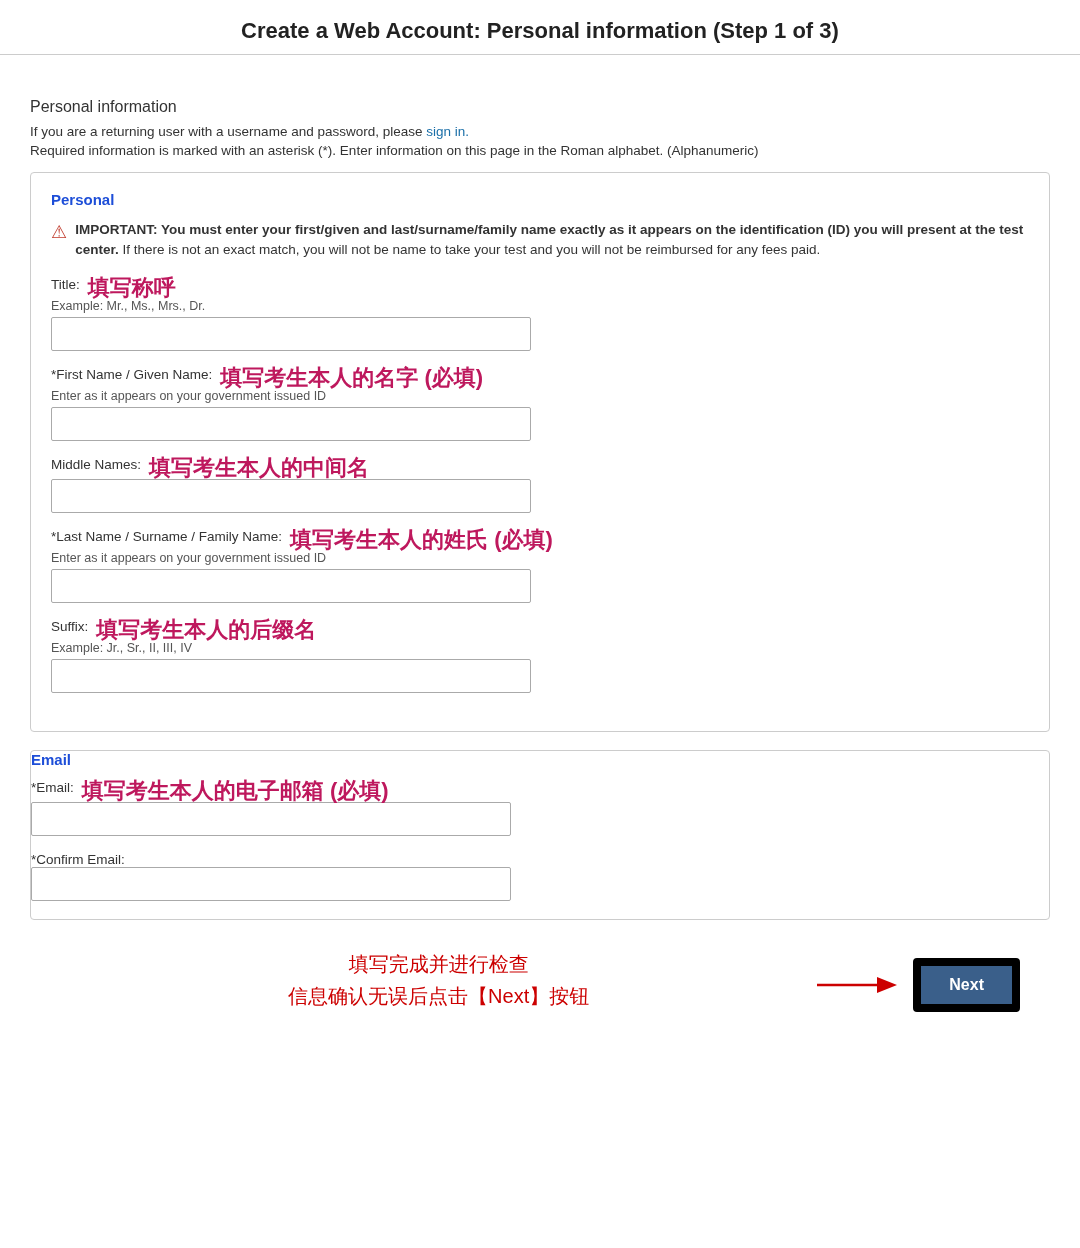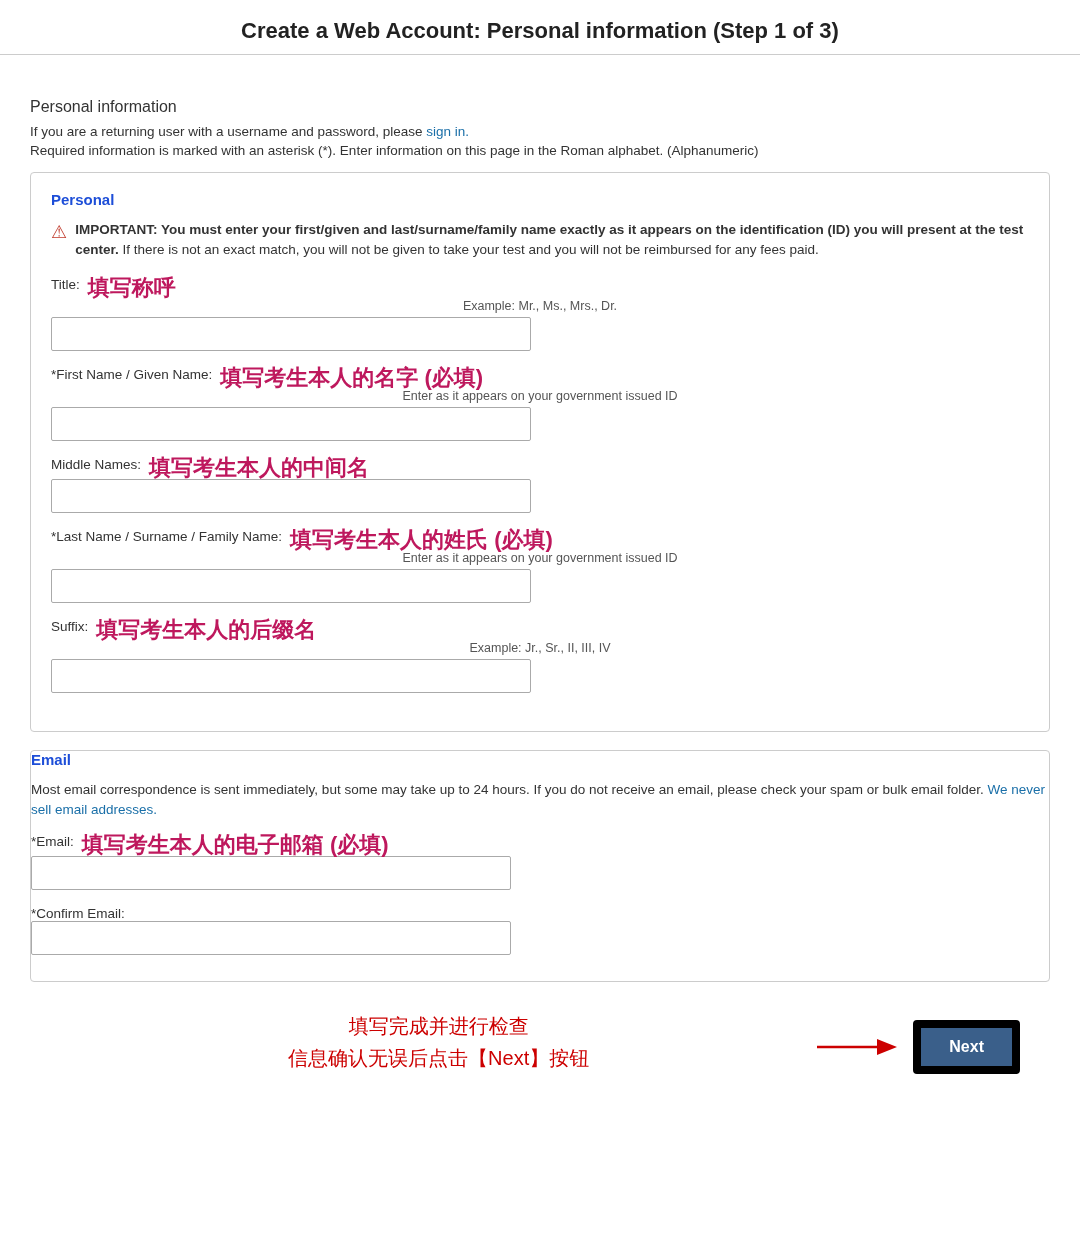--- a/index.html
+++ b/index.html
@@ -85,21 +85,20 @@
     }
 
     .form-group {
       margin-bottom: 16px;
     }
 
     .form-group .sub-label {
       font-size: 12.5px;
       color: #555;
       margin-bottom: 4px;
-      text-align: center;
     }
 
     .form-group input[type="text"] {
       width: 480px;
       max-width: 100%;
       height: 34px;
       border: 1px solid #aaa;
       border-radius: 2px;
       padding: 4px 8px;
       font-size: 14px;
@@ -119,21 +118,21 @@
 
     .annotation-inline {
       color: #be185d;
       font-size: 22px;
       font-weight: bold;
       margin-left: 8px;
       line-height: 1;
     }
 
     .email-section {
-      padding: 0 0 10px;
+      padding: 0 0 2px;
     }
 
     .email-desc {
       font-size: 13.5px;
       color: #333;
       margin-bottom: 14px;
       line-height: 1.5;
     }
 
     .email-desc a {
@@ -194,21 +193,21 @@
     <span>If you are a returning user with a username and password, please </span><a href="#">sign in.</a>
   </p>
   <p class="intro-text">Required information is marked with an asterisk (*). Enter information on this page in the Roman alphabet. (Alphanumeric)</p>
 
   <div class="form-card">
     <div class="card-section-title">Personal</div>
 
     <div class="important-notice">
       <span class="warning-icon">⚠</span>
       <p>
-        <strong>IMPORTANT: You must enter your first/given and last/surname/family name exactly as it appears on the identification (ID) you will present at the test center.</strong><span> If there is not an exact match, you will not be given to take your test and you will not be reimbursed for any fees paid.</span>
+        <strong>IMPORTANT: You must enter your first/given and last/surname/family name exactly as it appears on the identification (ID) you will present at the test center.</strong><span> If there is not an exact match, you will not be name to take your test and you will not be reimbursed for any fees paid.</span>
       </p>
     </div>
 
     <div class="form-group">
       <div class="label-row">
         <span class="label-inline">Title:</span>
         <span class="annotation-inline">填写称呼</span>
       </div>
       <div class="sub-label">Example: Mr., Ms., Mrs., Dr.</div>
       <input type="text" style="">
@@ -245,23 +244,20 @@
         <span class="label-inline">Suffix:</span>
         <span class="annotation-inline">填写考生本人的后缀名</span>
       </div>
       <div class="sub-label">Example: Jr., Sr., II, III, IV</div>
       <input type="text" style="width: 480px;">
     </div>
   </div>
 
   <div class="form-card email-section">
     <div class="card-section-title">Email</div>
-    <p class="email-desc">
-      <span>Most email correspondence is sent immediately, but some may take up to 24 hours. If you do not receive an email, please check your spam or bulk email folder. </span><a href="#">We never sell email addresses.</a>
-    </p>
 
     <div class="form-group">
       <div class="label-row">
         <span class="label-inline">*Email:</span>
         <span class="annotation-inline">填写考生本人的电子邮箱 (必填)</span>
       </div>
       <input type="text" style="width: 480px;">
     </div>
 
     <div class="form-group">

